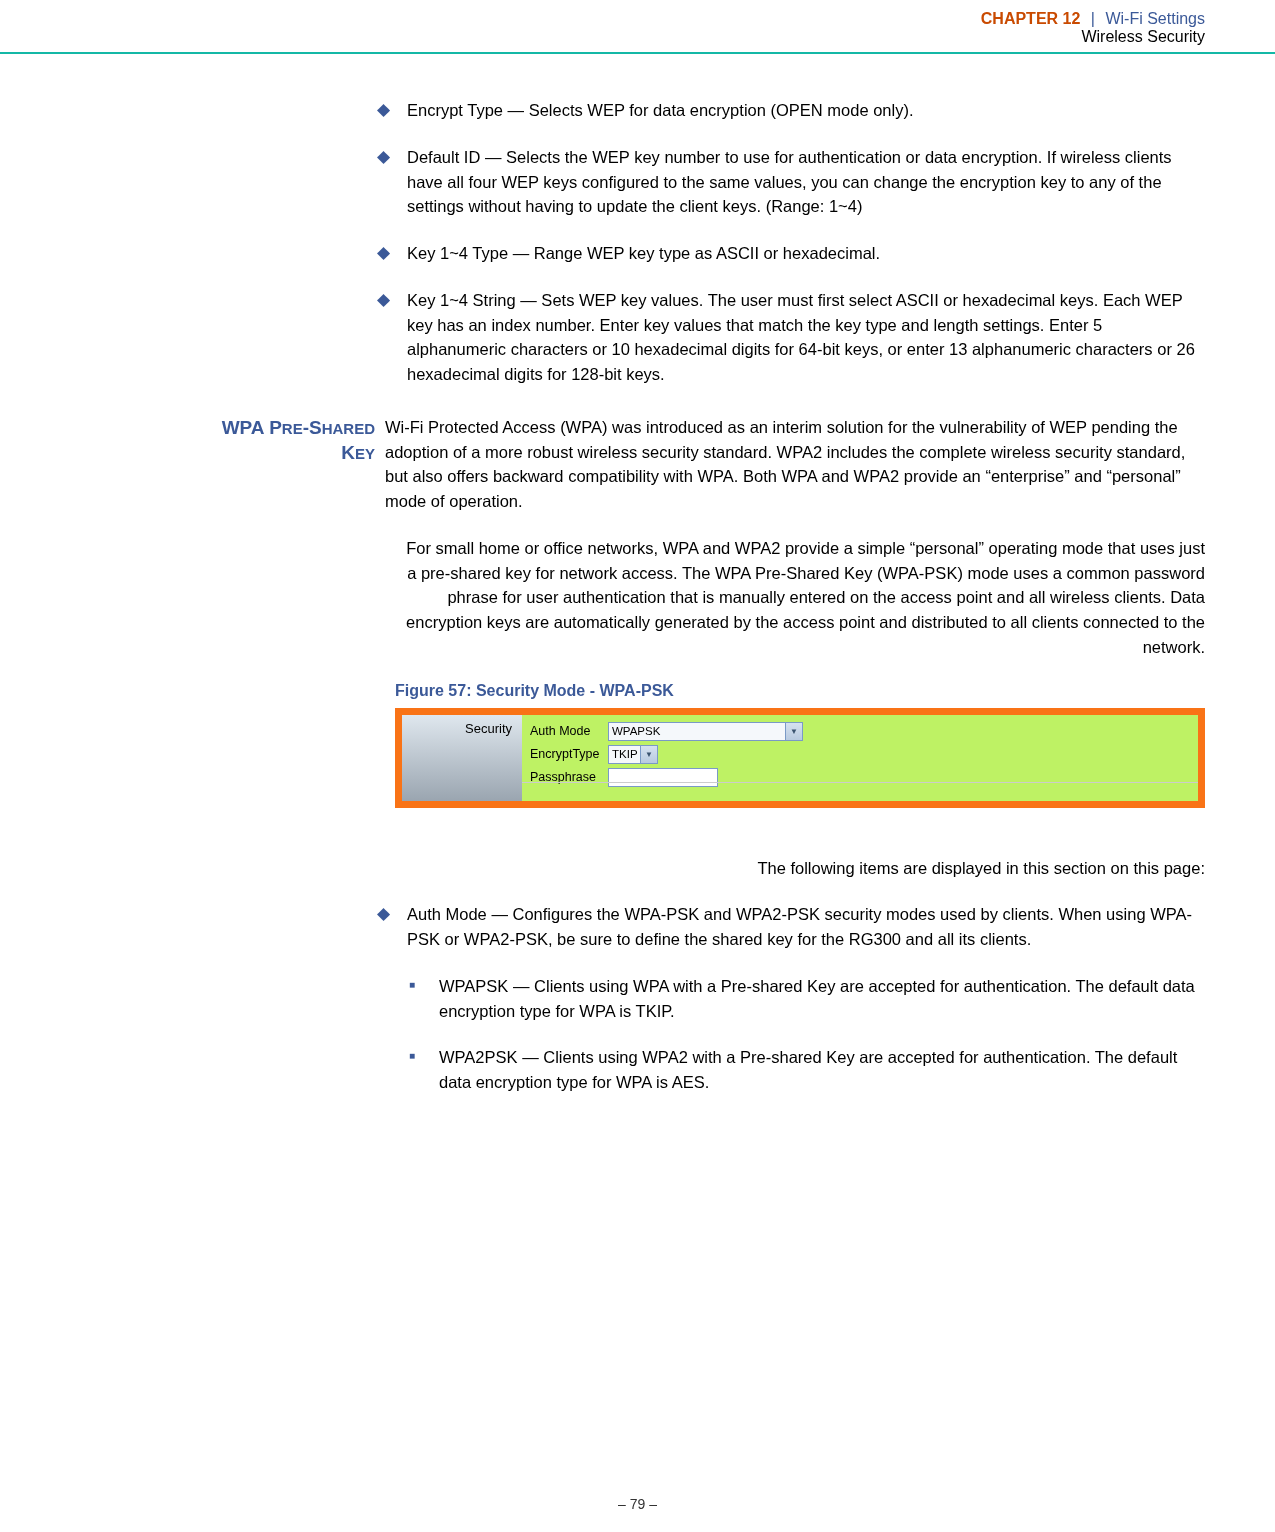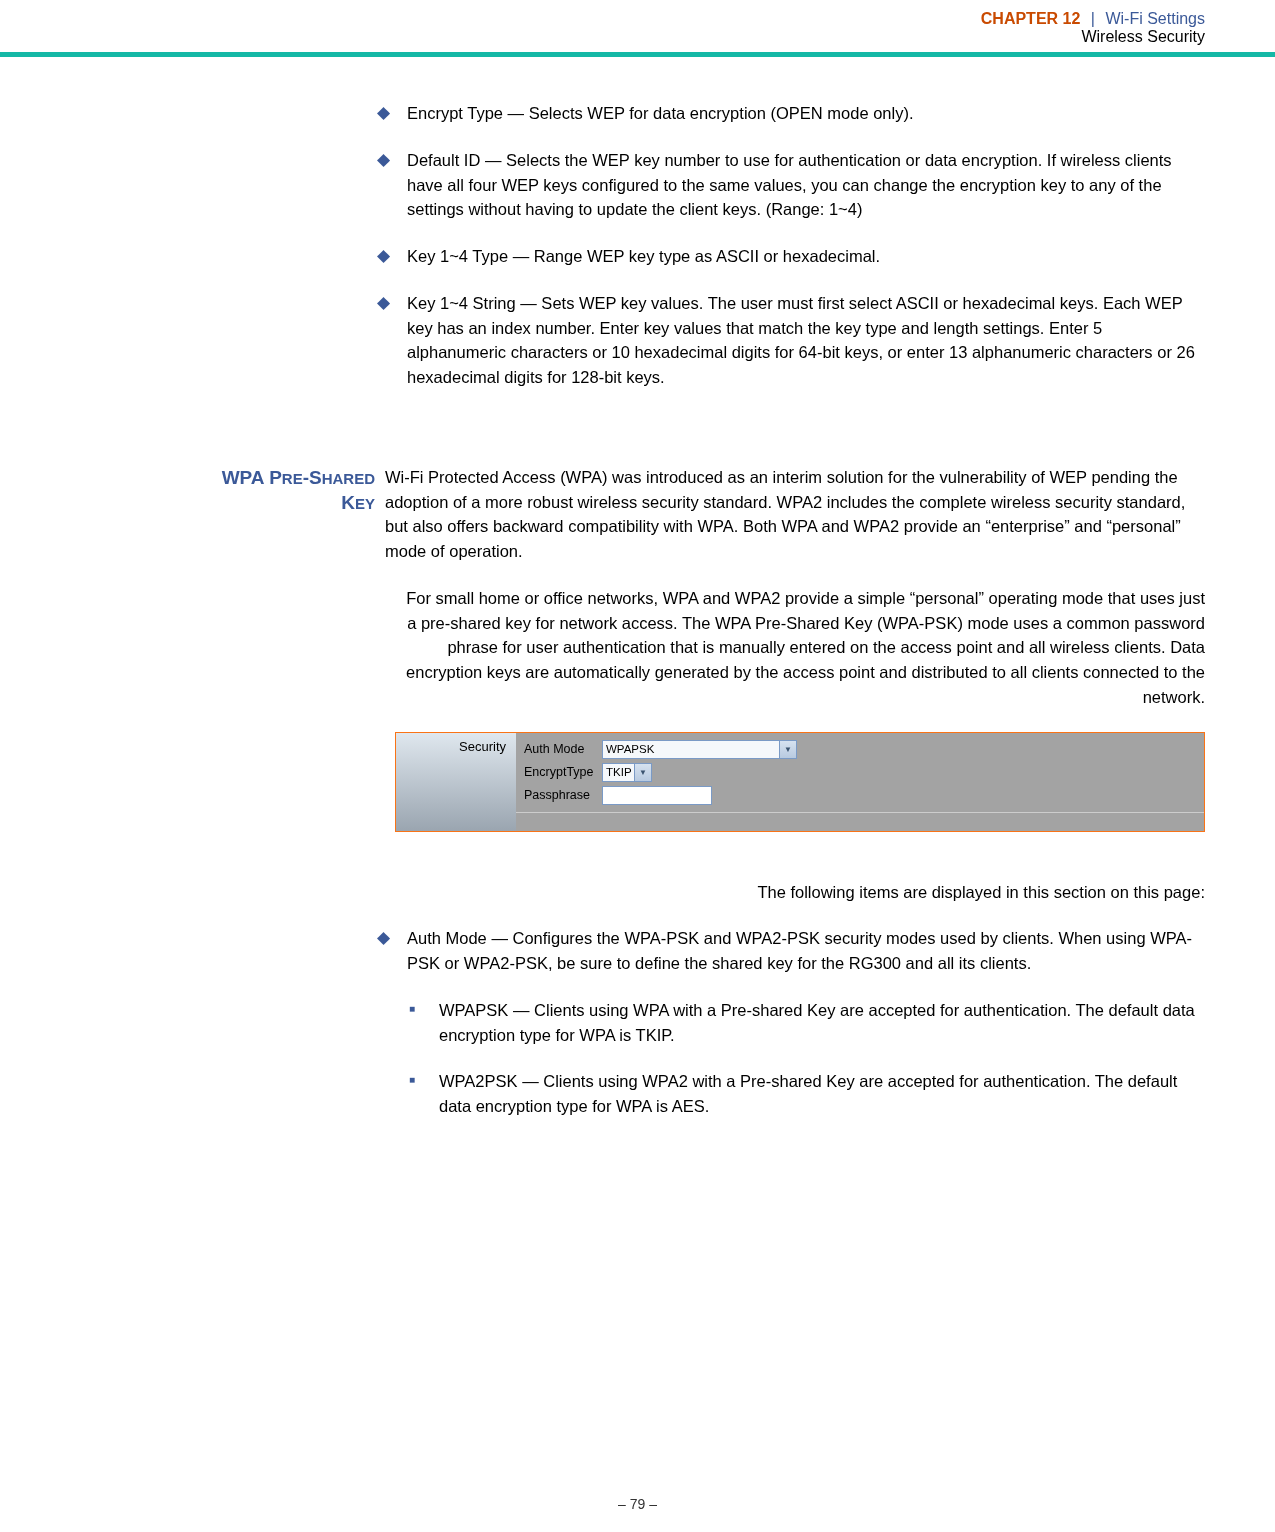--- a/index.html
+++ b/index.html
@@ -7,21 +7,21 @@
       font-family: Verdana, Arial, sans-serif;
       font-size: 16.5px;
       color: #000;
       background: #fff;
       width: 1275px;
       height: 1532px;
       position: relative;
     }
     .header-bar {
       background: #fff;
-      border-bottom: 5px solid #14b8a6;
+      border-bottom: 2px solid #14b8a6;
       padding: 10px 70px 6px 0;
       text-align: right;
     }
     .header-line1 {
       color: #c94a00;
       font-weight: bold;
       font-size: 16px;
     }
     .header-line1 .sep {
       color: #3b5998;
@@ -61,21 +61,21 @@
       flex: 0 0 30px;
       line-height: 2.1;
     }
     .bullet-text {
       flex: 1;
       line-height: 1.5;
     }
     .bullet-text b { font-weight: normal; text-align: right; }
     .section-row {
       display: flex;
-      margin-top: 75px;
+      margin-top: 28px;
       margin-bottom: 22px;
     }
     .section-label {
       flex: 0 0 260px;
       text-align: right;
       padding-right: 10px;
       color: #3b5998;
       font-weight: bold;
       font-size: 19px;
       line-height: 1.35;
@@ -97,24 +97,24 @@
     }
     .figure-caption {
       margin-left: 270px;
       color: #3b5998;
       font-weight: bold;
       font-size: 16px;
       margin-bottom: 8px;
     }
     .figure-box {
       margin-left: 270px;
-      border: 1px solid #f97316;
+      border: 7px solid #f97316;
       height: 100px;
       display: flex;
-      background: #a3a3a3;
+      background: #bef264;
       margin-bottom: 48px;
     }
     .figure-left {
       width: 120px;
       background: linear-gradient(to bottom, #dfe7ee, #9aa5b0);
       text-align: right;
       padding: 6px 10px 0 0;
       font-size: 13px;
       color: #000;
     }
@@ -223,20 +223,21 @@
   <div class="section-row">
     <div class="section-label">
       <span>WPA P</span><span class="sc">RE</span><span>-S</span><span class="sc">HARED</span><br>
       <span>K</span><span class="sc">EY</span>
     </div>
     <div class="section-body">Wi-Fi Protected Access (WPA) was introduced as an interim solution for the vulnerability of WEP pending the adoption of a more robust wireless security standard. WPA2 includes the complete wireless security standard, but also offers backward compatibility with WPA. Both WPA and WPA2 provide an “enterprise” and “personal” mode of operation.</div>
   </div>
 
   <div class="para">For small home or office networks, WPA and WPA2 provide a simple “personal” operating mode that uses just a pre-shared key for network access. The WPA Pre-Shared Key (WPA-PSK) mode uses a common password phrase for user authentication that is manually entered on the access point and all wireless clients. Data encryption keys are automatically generated by the access point and distributed to all clients connected to the network.</div>
 
+  <div class="figure-caption">Figure 57:  Security Mode - WPA-PSK</div>
 
   <div class="figure-box">
     <div class="figure-left">Security</div>
     <div class="figure-right">
       <div class="form-row">
         <div class="form-label">Auth Mode</div>
         <div class="select-box w1">
           <span>WPAPSK</span>
           <div class="select-arrow">▼</div>
         </div>

